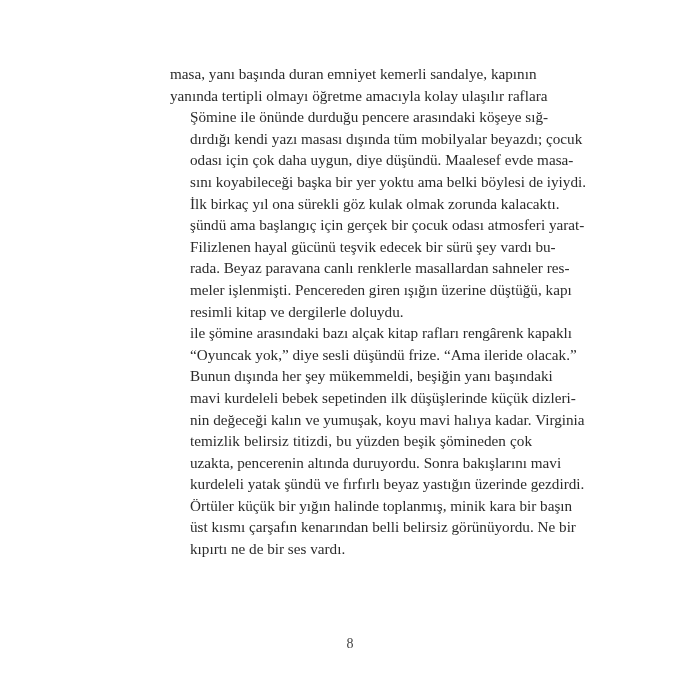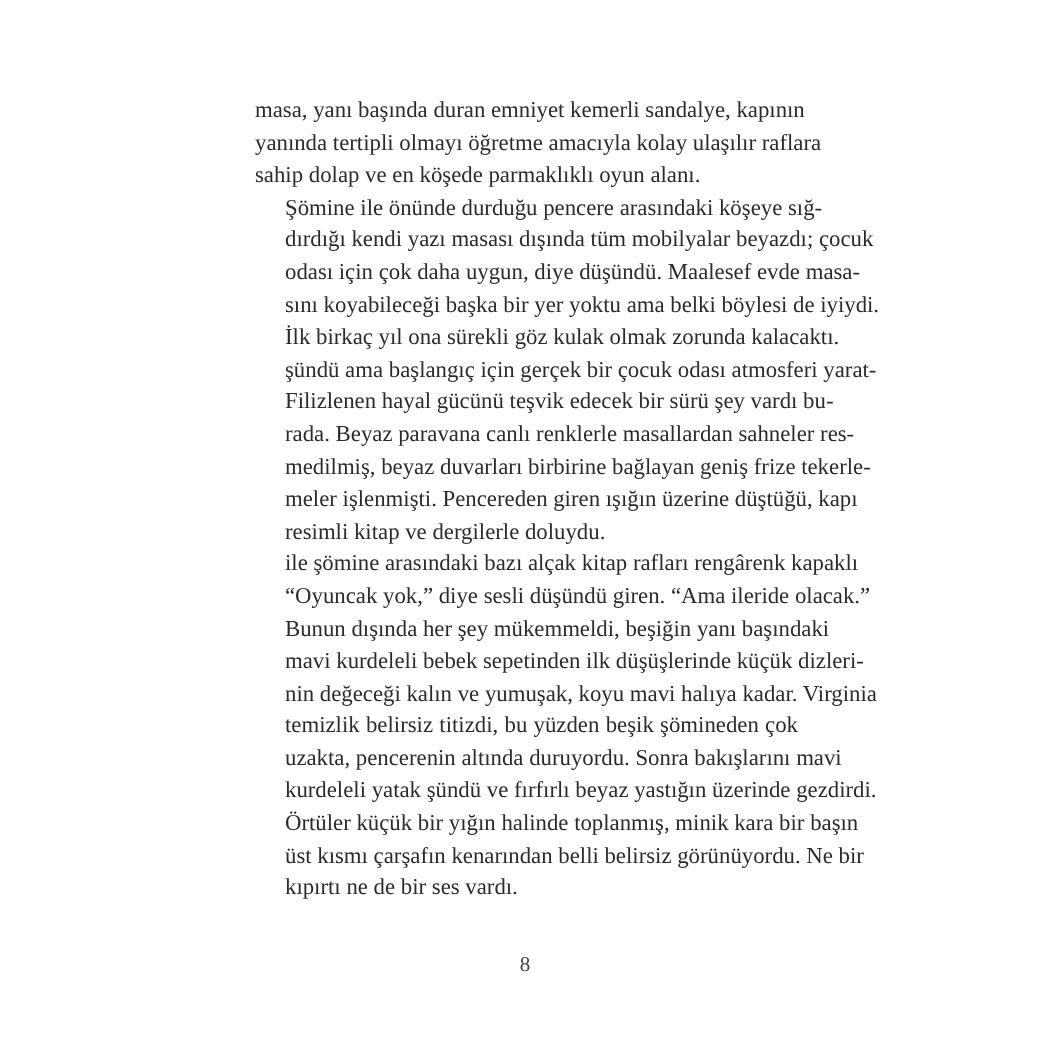--- a/index.html
+++ b/index.html
@@ -40,40 +40,38 @@
       color: #444;
     }
   </style>
 </head>
 <body>
 
 <div class="page" id="page-body">
     <div class="para">
       <span class="line">masa, yanı başında duran emniyet kemerli sandalye, kapının</span>
       <span class="line">yanında tertipli olmayı öğretme amacıyla kolay ulaşılır raflara</span>
-      <span class="line last">sahip dolap ve en köşede parmaklıklı oyun alanı.</span>
     </div>
     <div class="para indent">
       <span class="line" style="text-indent: 20px;">Şömine ile önünde durduğu pencere arasındaki köşeye sığ-</span>
       <span class="line">dırdığı kendi yazı masası dışında tüm mobilyalar beyazdı; çocuk</span>
       <span class="line">odası için çok daha uygun, diye düşündü. Maalesef evde masa-</span>
       <span class="line">sını koyabileceği başka bir yer yoktu ama belki böylesi de iyiydi.</span>
       <span class="line">İlk birkaç yıl ona sürekli göz kulak olmak zorunda kalacaktı.</span>
       <span class="line">şündü ama başlangıç için gerçek bir çocuk odası atmosferi yarat-</span>
     </div>
     <div class="para indent">
       <span class="line" style="text-indent: 20px;">Filizlenen hayal gücünü teşvik edecek bir sürü şey vardı bu-</span>
       <span class="line">rada. Beyaz paravana canlı renklerle masallardan sahneler res-</span>
-      <span class="line">medilmiş, beyaz duvarları birbirine bağlayan geniş frize tekerle-</span>
       <span class="line">meler işlenmişti. Pencereden giren ışığın üzerine düştüğü, kapı</span>
       <span class="line last">resimli kitap ve dergilerle doluydu.</span>
       <span class="line">ile şömine arasındaki bazı alçak kitap rafları rengârenk kapaklı</span>
     </div>
     <div class="para indent">
-      <span class="line last" style="text-indent: 20px;">“Oyuncak yok,” diye sesli düşündü giren. “Ama ileride olacak.”</span>
+      <span class="line last" style="text-indent: 20px;">“Oyuncak yok,” diye sesli düşündü frize. “Ama ileride olacak.”</span>
     </div>
     <div class="para indent">
       <span class="line" style="text-indent: 20px;">Bunun dışında her şey mükemmeldi, beşiğin yanı başındaki</span>
       <span class="line">mavi kurdeleli bebek sepetinden ilk düşüşlerinde küçük dizleri-</span>
       <span class="line">nin değeceği kalın ve yumuşak, koyu mavi halıya kadar. Virginia</span>
       <span class="line">temizlik belirsiz titizdi, bu yüzden beşik şömineden çok</span>
       <span class="line">uzakta, pencerenin altında duruyordu. Sonra bakışlarını mavi</span>
       <span class="line">kurdeleli yatak şündü ve fırfırlı beyaz yastığın üzerinde gezdirdi.</span>
       <span class="line">Örtüler küçük bir yığın halinde toplanmış, minik kara bir başın</span>
       <span class="line">üst kısmı çarşafın kenarından belli belirsiz görünüyordu. Ne bir</span>

